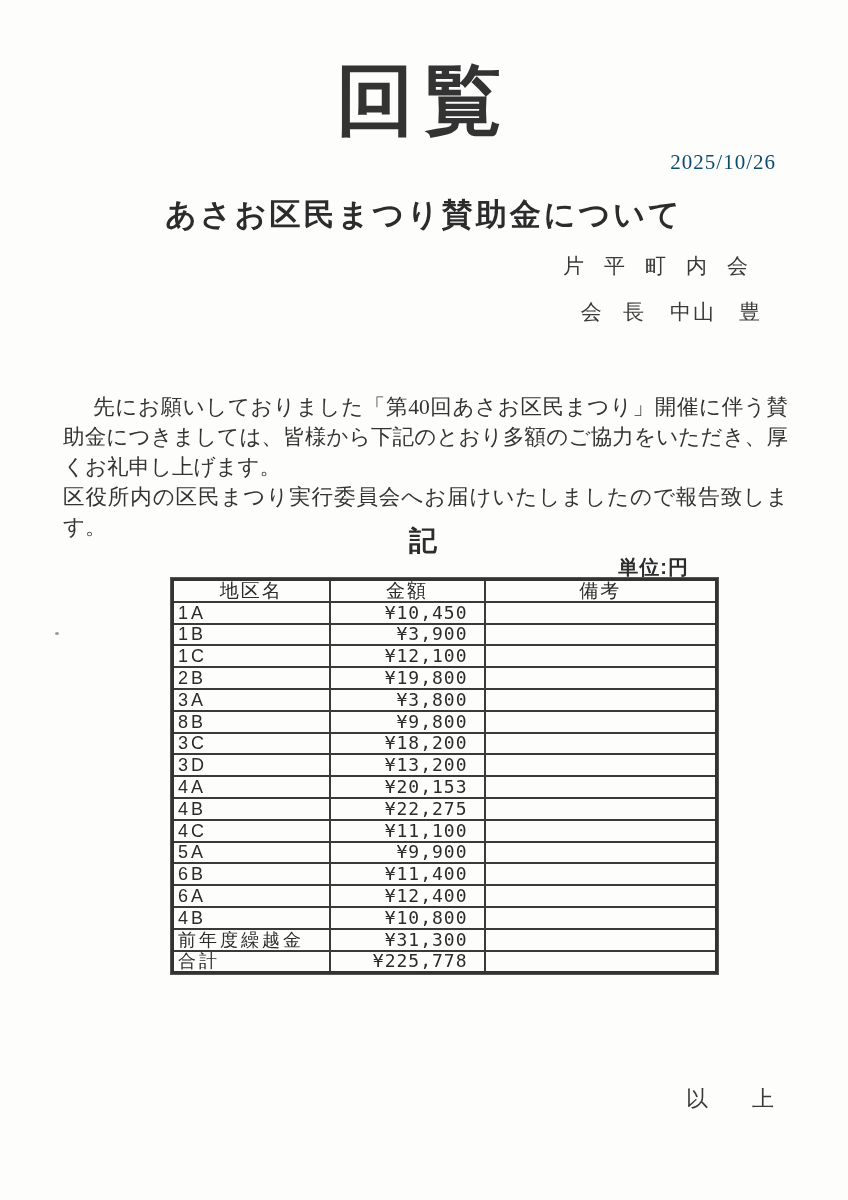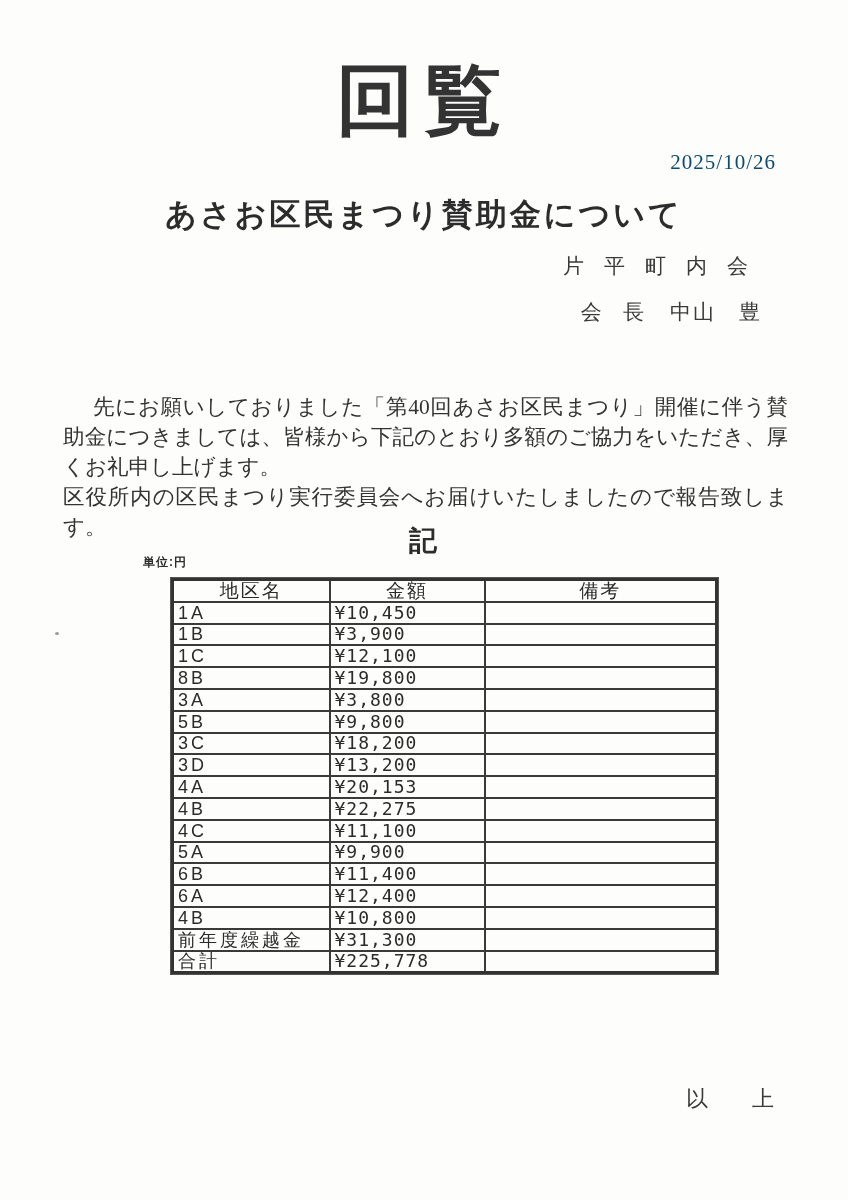--- a/index.html
+++ b/index.html
@@ -90,22 +90,23 @@
     font-size: 28px;
     font-weight: 700;
     letter-spacing: 2px;
     color: #2c2c2c;
   }
   .unit-note {
     position: absolute;
     top: 554px;
     left: 143px;
     width: 546px;
-    font-family: "Liberation Sans", "DejaVu Sans", sans-serif;
-    font-size: 12px;
+    text-align: right;
+    font-family: "Liberation Sans", "DejaVu Sans", sans-serif;
+    font-size: 20px;
     font-weight: 700;
     letter-spacing: 1px;
     color: #2c2c2c;
   }
   
   .subsidy-table {
     position: absolute;
     top: 578px;
     left: 143px;
     width: 544px;
@@ -133,21 +134,21 @@
     text-align: center;
     font-size: 19px;
     letter-spacing: 2px;
   }
   .subsidy-table td.district {
     text-align: left;
     font-family: "Liberation Sans", "DejaVu Sans", sans-serif;
     letter-spacing: 3px;
   }
   .subsidy-table td.amount {
-    text-align: left;
+    text-align: right;
     padding-right: 16px;
     letter-spacing: 1px;
   }
   .subsidy-table td.note { }
   
   .closing {
     position: absolute;
     top: 1084px;
     right: 74px;
     font-size: 22px;
@@ -212,31 +213,31 @@
           <td class="district">1B</td>
           <td class="amount">¥3,900</td>
           <td class="note"></td>
         </tr>
         <tr>
           <td class="district">1C</td>
           <td class="amount">¥12,100</td>
           <td class="note"></td>
         </tr>
         <tr>
-          <td class="district">8B</td>
+          <td class="district">2B</td>
           <td class="amount">¥19,800</td>
           <td class="note"></td>
         </tr>
         <tr>
           <td class="district">3A</td>
           <td class="amount">¥3,800</td>
           <td class="note"></td>
         </tr>
         <tr>
-          <td class="district">5B</td>
+          <td class="district">8B</td>
           <td class="amount">¥9,800</td>
           <td class="note"></td>
         </tr>
         <tr>
           <td class="district">3C</td>
           <td class="amount">¥18,200</td>
           <td class="note"></td>
         </tr>
         <tr>
           <td class="district">3D</td>

